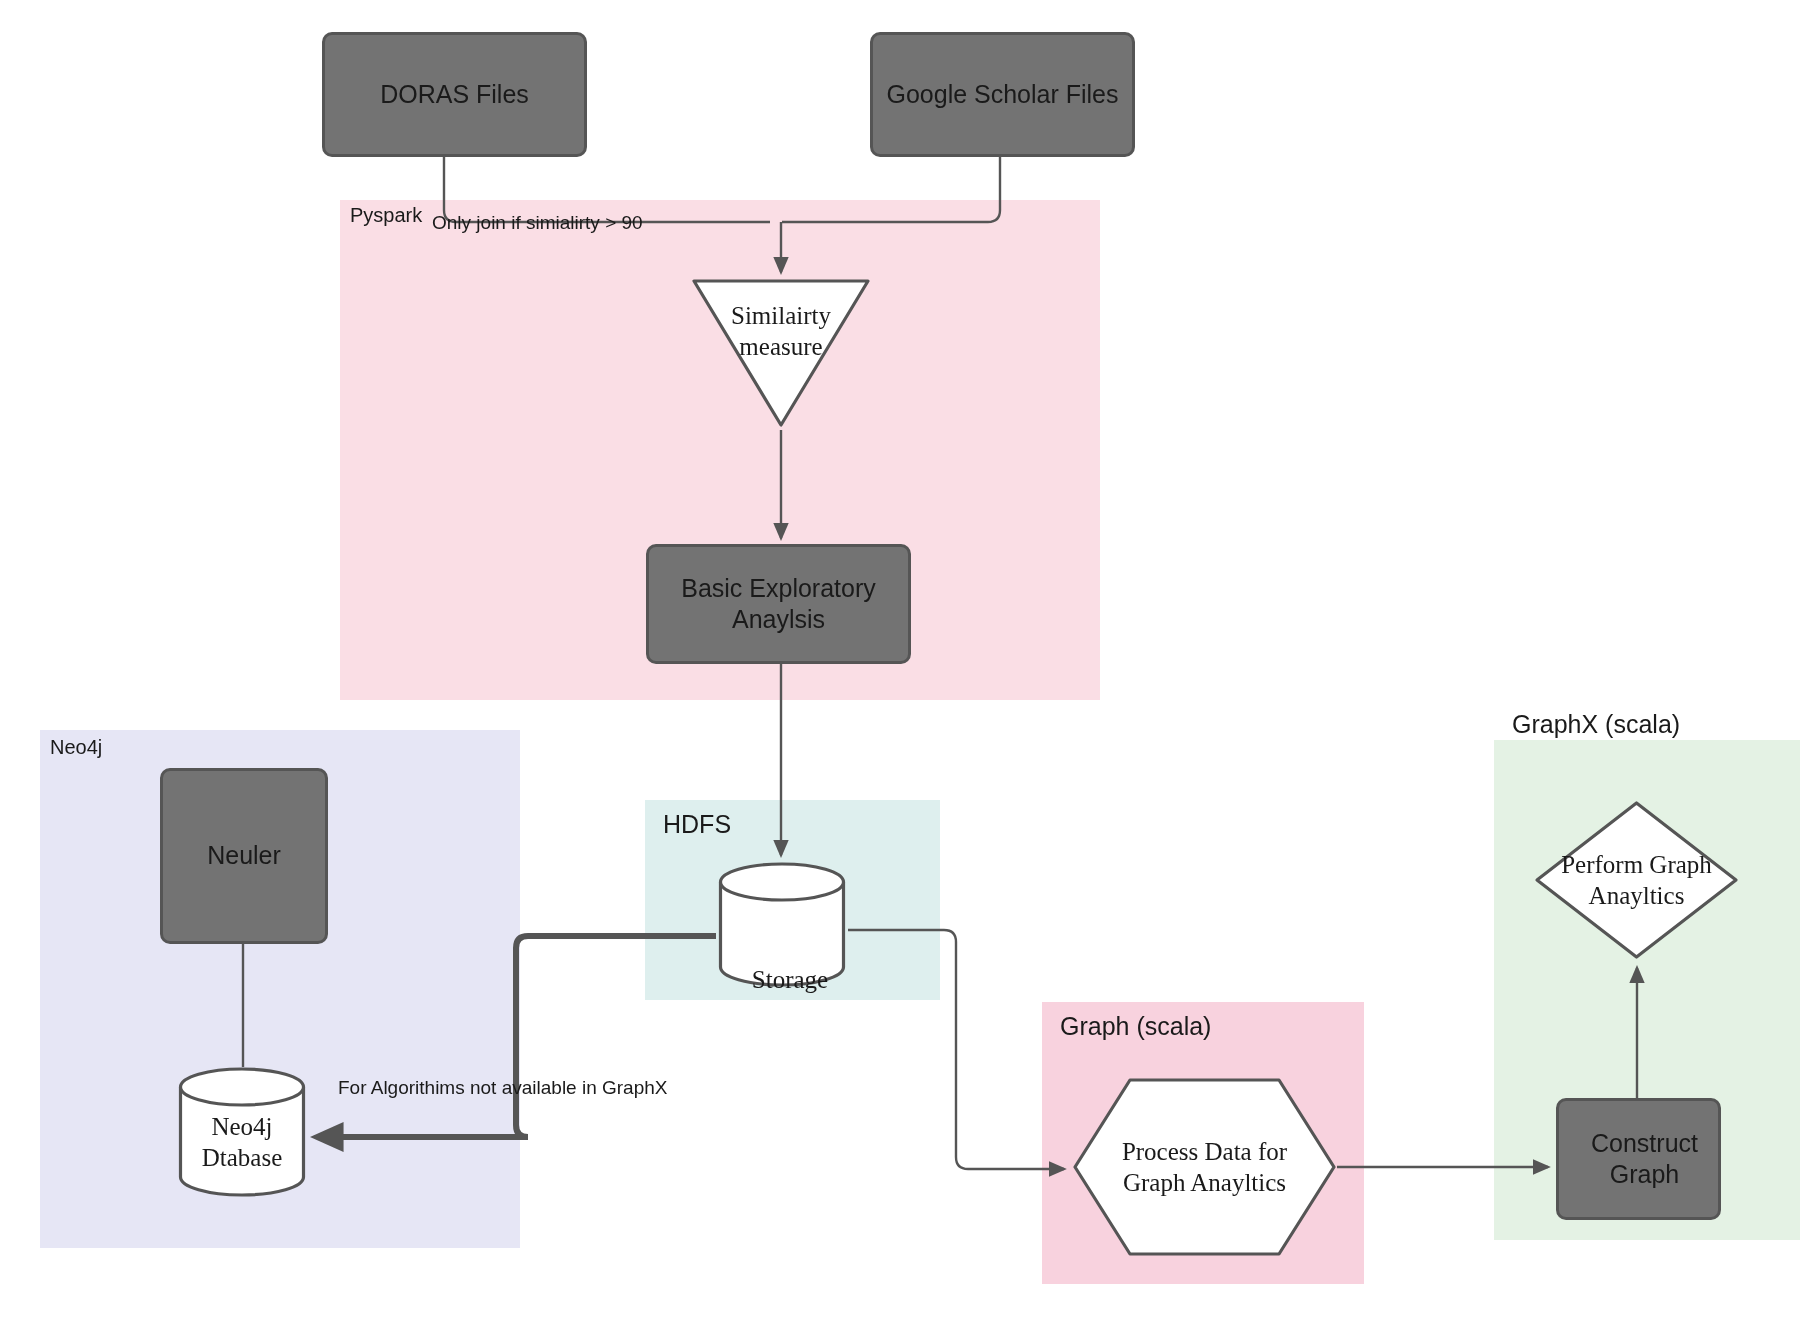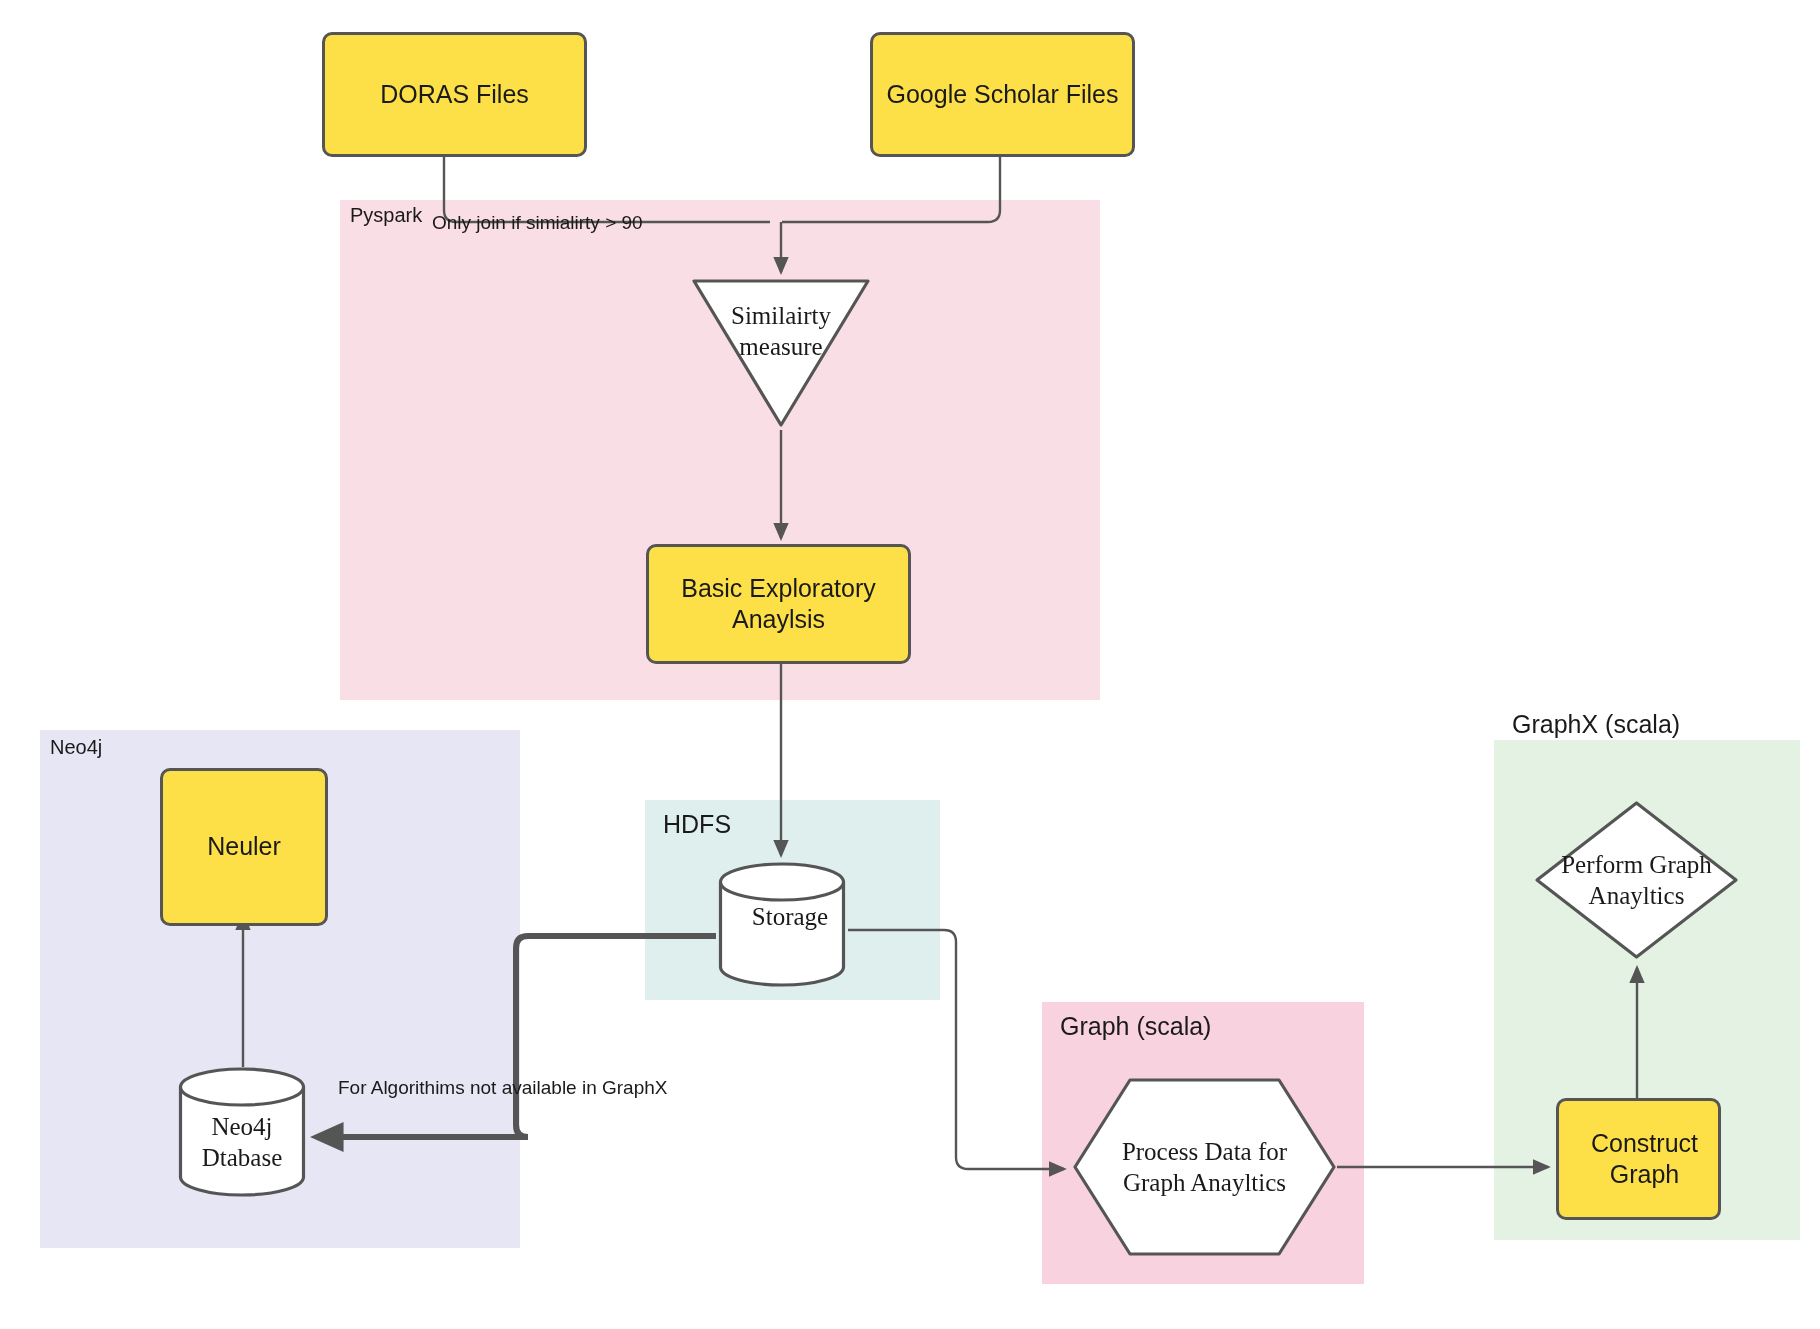--- a/index.html
+++ b/index.html
@@ -39,21 +39,21 @@
     box-sizing: border-box;
     display: flex;
     align-items: center;
     justify-content: center;
     text-align: center;
     color: #1a1a1a;
     font-size: 25px;
     line-height: 1.25;
   }
   .rect-node {
-    background: #fde047;
+    background: #737373;
     border: 3px solid #555555;
     border-radius: 10px;
   }
   .edge-label {
     position: absolute;
     font-weight: normal;
     color: #1a1a1a;
     white-space: nowrap;
   }
   .shape-svg {
@@ -134,35 +134,35 @@
 
   <svg class="shape-svg" id="s-similarity" viewBox="0 0 178 150" preserveAspectRatio="none" style="left: 692px; top: 278px; width: 178px; height: 150px;">
     <polygon points="2,3 176,3 89,147" fill="#ffffff" stroke="#555555" stroke-width="3.2" stroke-linejoin="round"></polygon>
   </svg>
   <div class="shape-text" id="t-similarity" style="left: 692px; top: 256px; width: 178px; height: 150px;">Similairty<br>measure</div>
 
   <div class="node rect-node" id="n-eda" style="left: 646px; top: 544px; width: 265px; height: 120px;">
     <span class="node-label">Basic Exploratory<br>Anaylsis</span>
   </div>
 
-  <div class="node rect-node" id="n-neuler" style="left: 160px; top: 768px; width: 168px; height: 158px;">
+  <div class="node rect-node" id="n-neuler" style="left: 160px; top: 768px; width: 168px; height: 176px;">
     <span class="node-label">Neuler</span>
   </div>
 
   <svg class="shape-svg" id="s-neo4jdb" viewBox="0 0 128 130" preserveAspectRatio="none" style="left: 178px; top: 1067px; width: 128px; height: 130px;">
     <path d="M 2.5 20 L 2.5 110 A 61.5 18 0 0 0 125.5 110 L 125.5 20" fill="#ffffff" stroke="#555555" stroke-width="3.2"></path>
     <ellipse cx="64" cy="20" rx="61.5" ry="18" fill="#ffffff" stroke="#555555" stroke-width="3.2"></ellipse>
   </svg>
   <div class="shape-text" id="t-neo4jdb" style="left: 178px; top: 1077px; width: 128px; height: 130px;">Neo4j<br>Dtabase</div>
 
   <svg class="shape-svg" id="s-storage" viewBox="0 0 128 125" preserveAspectRatio="none" style="left: 718px; top: 862px; width: 128px; height: 125px;">
     <path d="M 2.5 20 L 2.5 105 A 61.5 18 0 0 0 125.5 105 L 125.5 20" fill="#ffffff" stroke="#555555" stroke-width="3.2"></path>
     <ellipse cx="64" cy="20" rx="61.5" ry="18" fill="#ffffff" stroke="#555555" stroke-width="3.2"></ellipse>
   </svg>
-  <div class="shape-text" id="t-storage" style="left: 718px; top: 854px; width: 144px; height: 125px;">Storage</div>
+  <div class="shape-text" id="t-storage" style="left: 718px; top: 917px; width: 144px; height: 125px;">Storage</div>
 
   <svg class="shape-svg" id="s-process" viewBox="0 0 265 180" preserveAspectRatio="none" style="left: 1072px; top: 1077px; width: 265px; height: 180px;">
     <polygon points="3,90 58,3 207,3 262,90 207,177 58,177" fill="#ffffff" stroke="#555555" stroke-width="3.2" stroke-linejoin="round"></polygon>
   </svg>
   <div class="shape-text" id="t-process" style="left: 1072px; top: 1077px; width: 265px; height: 180px;">Process Data for<br>Graph Anayltics</div>
 
   <svg class="shape-svg" id="s-perform" viewBox="0 0 205 160" preserveAspectRatio="none" style="left: 1534px; top: 800px; width: 205px; height: 160px;">
     <polygon points="102.5,3 202,80 102.5,157 3,80" fill="#ffffff" stroke="#555555" stroke-width="3.2" stroke-linejoin="round"></polygon>
   </svg>
   <div class="shape-text" id="t-perform" style="left: 1534px; top: 800px; width: 205px; height: 160px;">Perform Graph<br>Anayltics</div>

